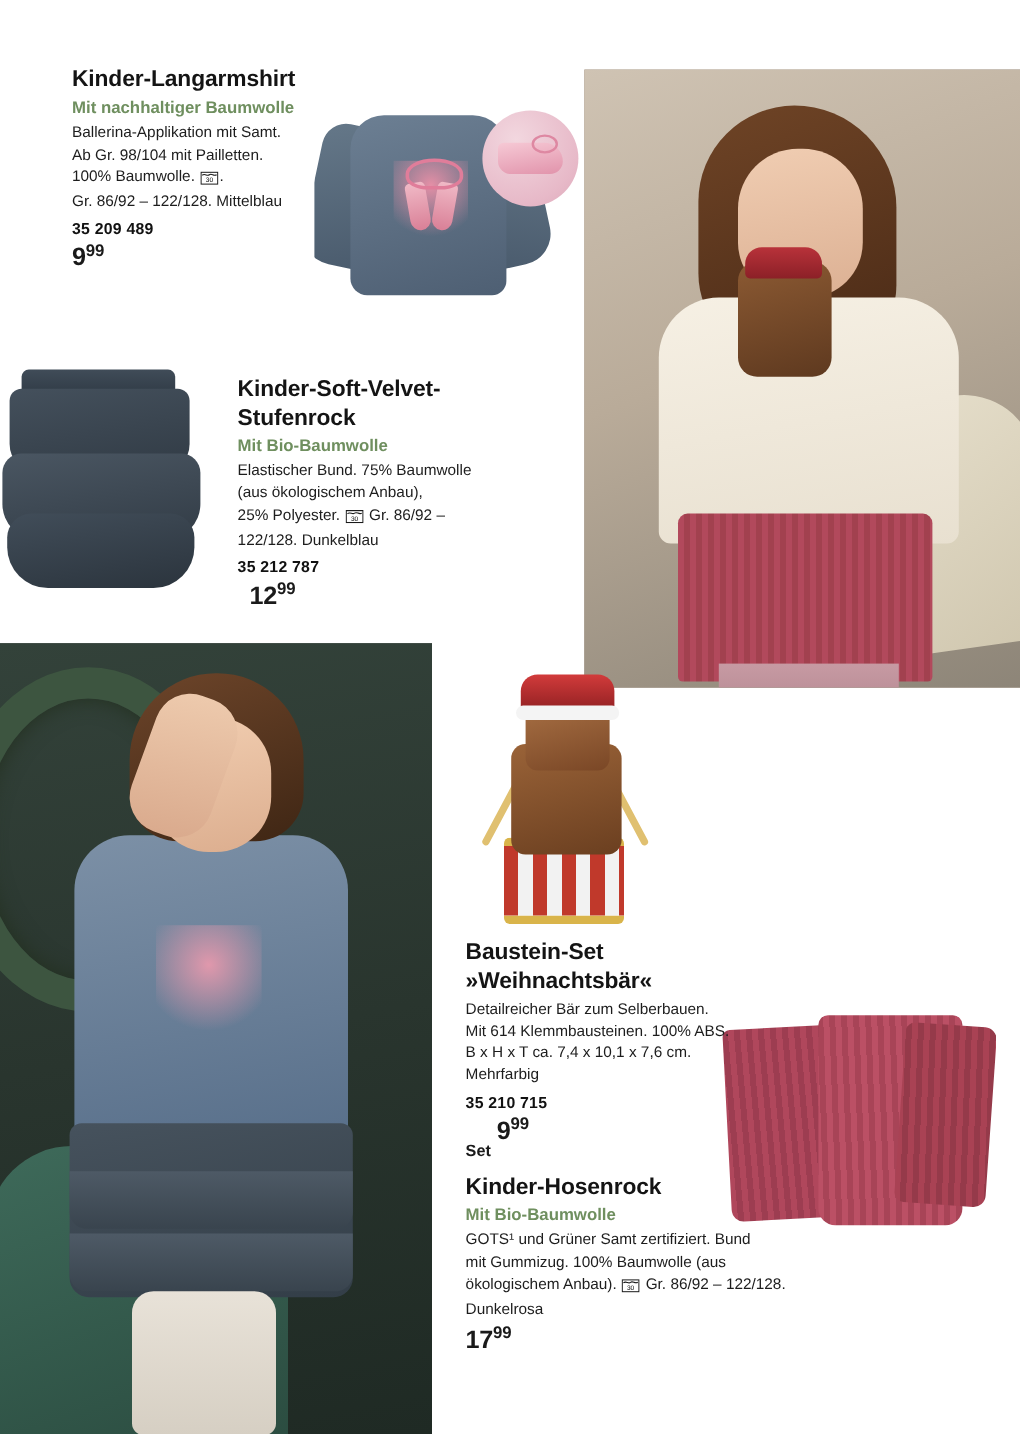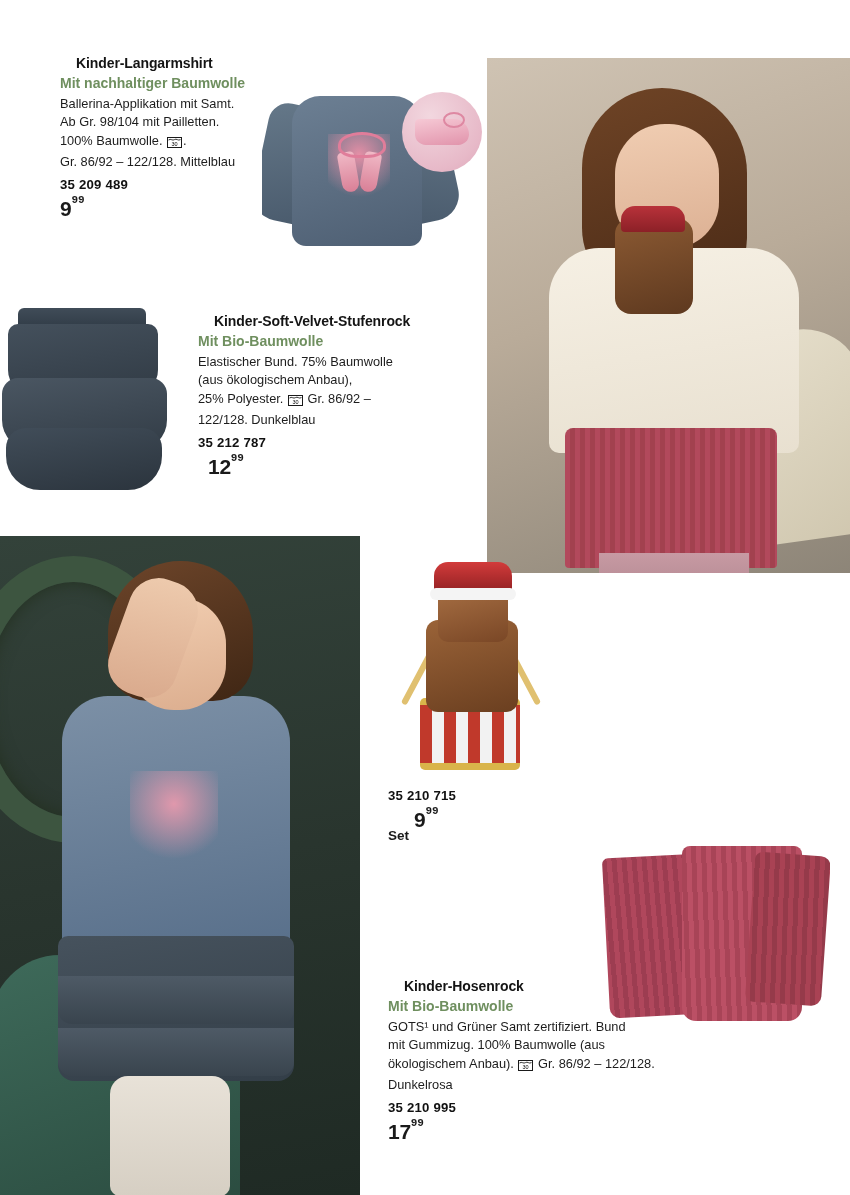--- a/index.html
+++ b/index.html
@@ -17,25 +17,25 @@
   }
   .page {
     position: relative;
     width: 850px;
     height: 1195px;
     background: #fff;
   }
 
   
   .prod-title {
-    font-size: 14px;
+    font-size: 19px;
     font-weight: bold;
     letter-spacing: -0.1px;
     color: #141414;
-    margin: 0 0 2px 16px;
+    margin: 0 0 2px 0;
     line-height: 1.25;
   }
   .prod-sub {
     font-size: 14px;
     font-weight: bold;
     color: #6f8f5f;
     margin: 0 0 3px 0;
     line-height: 1.25;
   }
   .prod-desc {
@@ -65,27 +65,26 @@
     position: relative;
     top: 16px;
   }
   .price-main {
     font-size: 21px;
     font-weight: bold;
     line-height: 1;
     letter-spacing: -0.3px;
   }
   .price-cents {
-    font-size: 11px;
+    font-size: 14px;
     font-weight: bold;
     line-height: 1;
     position: relative;
     top: -3px;
     left: 0px;
-    font-family: Liberation Mono, monospace;
   }
   .wash-icon {
     display: inline-block;
     vertical-align: -3px;
     margin: 0 1px;
   }
 
   
   .imgbox { position: absolute; overflow: hidden; }
 
@@ -434,20 +433,27 @@
       <span>122/128. Dunkelblau</span>
     </div>
     <div class="artnr">35 212 787</div>
     <div class="price-row" style="margin-left:10px;">
       <span class="price-main">12</span>
       <span class="price-cents">99</span>
     </div>
   </div>
 
   <div id="txt-baustein">
+    <div class="prod-title">Baustein-Set »Weihnachtsbär«</div>
+    <div class="prod-desc">
+      <span>Detailreicher Bär zum Selberbauen.</span><br>
+      <span>Mit 614 Klemmbausteinen. 100% ABS.</span><br>
+      <span>B x H x T ca. 7,4 x 10,1 x 7,6 cm.</span><br>
+      <span>Mehrfarbig</span>
+    </div>
     <div class="artnr">35 210 715</div>
     <div class="price-row">
       <span class="price-pre">Set</span>
       <span class="price-main">9</span>
       <span class="price-cents">99</span>
     </div>
   </div>
 
   <div id="txt-hosenrock">
     <div class="prod-title">Kinder-Hosenrock</div>
@@ -458,20 +464,19 @@
       <span>ökologischem Anbau).</span>
       <span class="wash-icon">
         <svg width="15" height="11" viewBox="0 0 15 11">
             <rect x="0.5" y="0.5" width="14" height="10" fill="none" stroke="#1a1a1a" stroke-width="1"></rect>
             <path d="M1.5 3 C4 1.2, 5.5 4.2, 7.5 2.6 C9.5 1.1, 11 4.2, 13.5 2.6" fill="none" stroke="#1a1a1a" stroke-width="0.9"></path>
             <text x="7.5" y="9" font-size="5.5" text-anchor="middle" font-family="Liberation Sans, sans-serif">30</text>
           </svg>
       </span><span> Gr. 86/92 – 122/128.</span><br>
       <span>Dunkelrosa</span>
     </div>
-    <div class="artnr">35 210 995</div>
     <div class="price-row">
       <span class="price-main">17</span>
       <span class="price-cents">99</span>
     </div>
   </div>
 
 </div>
 
 </body></html>

